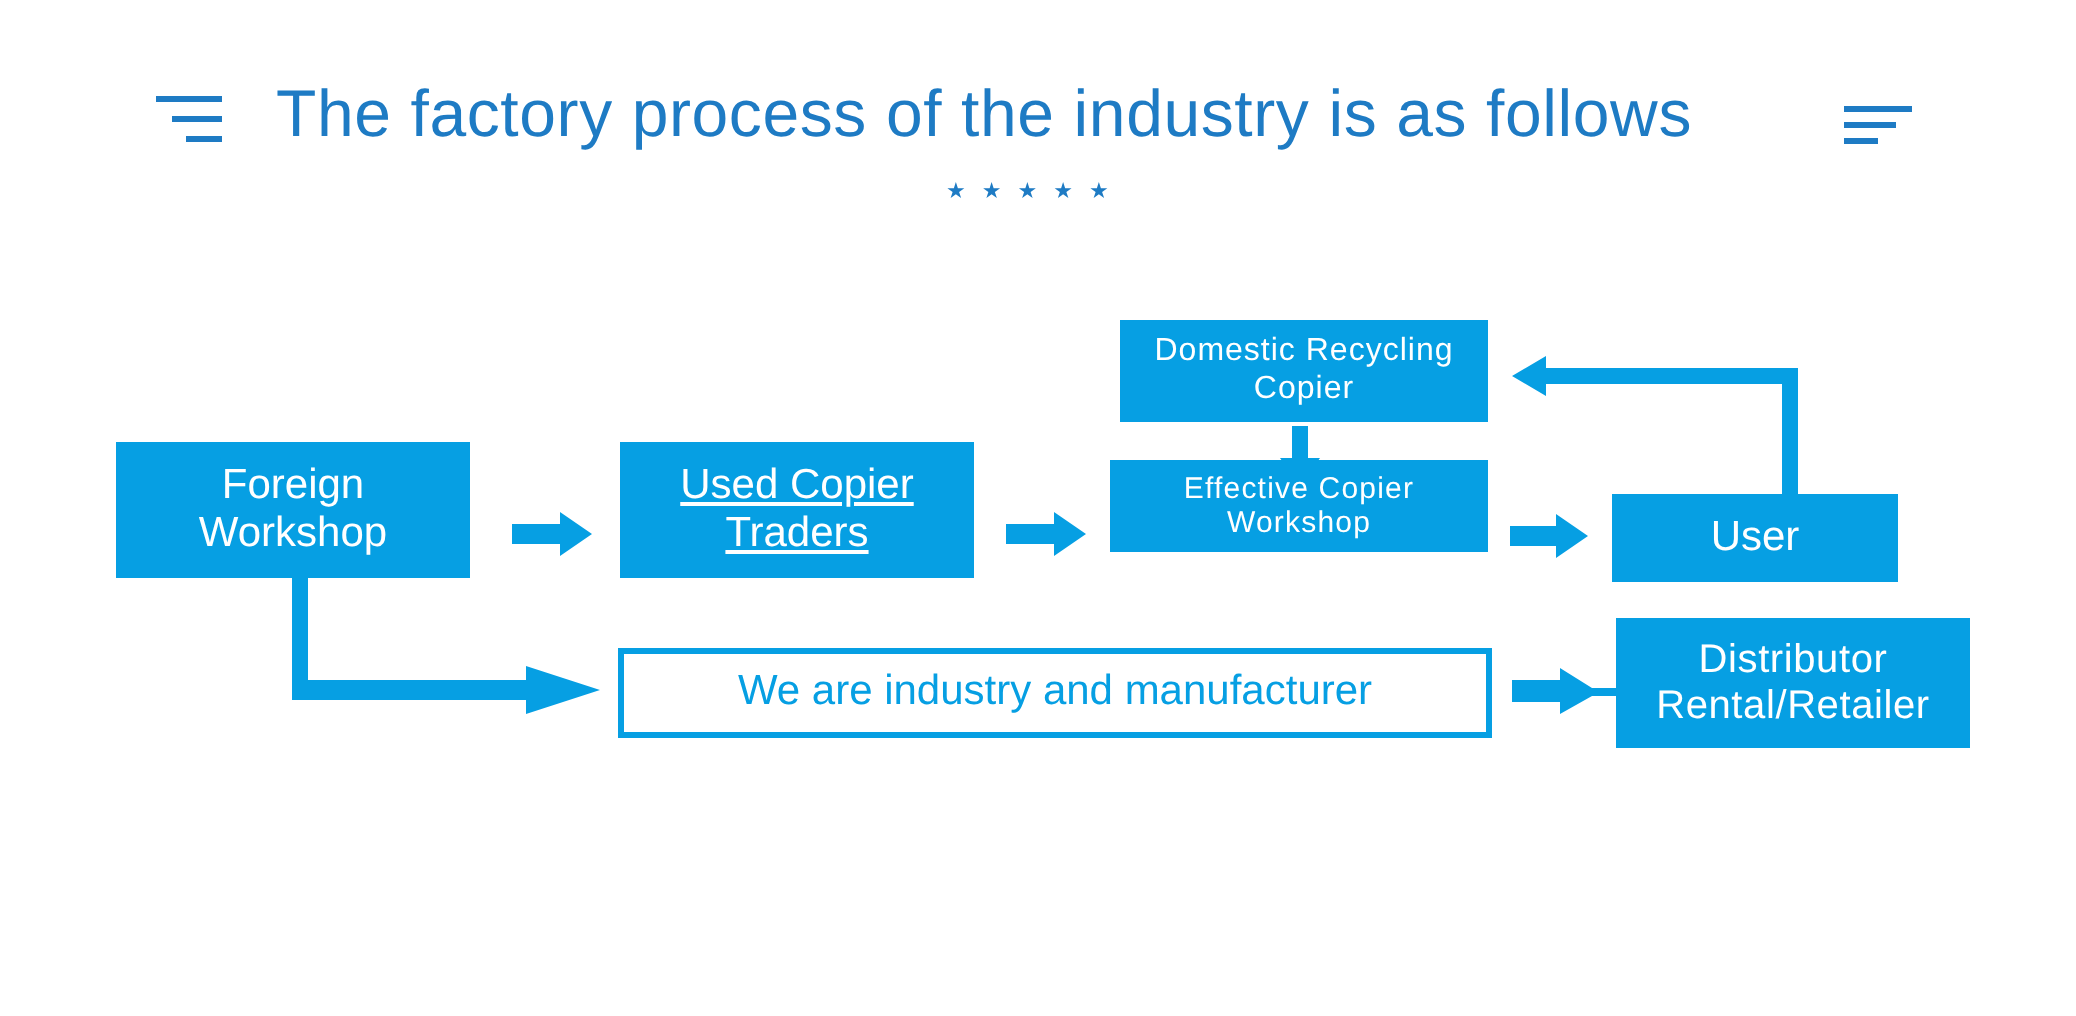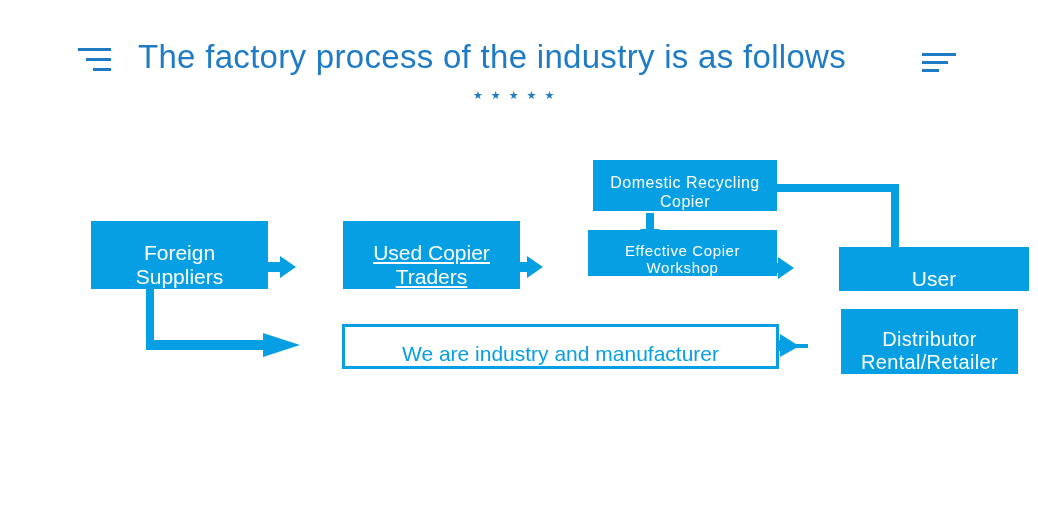--- a/index.html
+++ b/index.html
@@ -1,21 +1,21 @@
 <!DOCTYPE html>
 <html><head>
 <meta charset="utf-8">
 <style>
   html, body { margin:0; padding:0; background:#ffffff; }
   body { width:1038px; height:508px; position:relative; overflow:hidden; font-family:"Liberation Sans", sans-serif; }
   .title { position:absolute; left:138px; top:38px; font-size:33px; color:#1e7bc4; letter-spacing:0.3px; white-space:nowrap; }
   .deco { position:absolute; }
   .deco span { position:absolute; height:3px; background:#1e7bc4; }
   .stars { position:absolute; left:473px; top:89px; font-size:11px; color:#1e7bc4; letter-spacing:8px; white-space:nowrap; }
-  .box { position:absolute; background:#069fe3; color:#ffffff; display:flex; align-items:flex-end; justify-content:center; text-align:center; line-height:1.15;margin-left:33px; }
+  .box { position:absolute; background:#069fe3; color:#ffffff; display:flex; align-items:center; justify-content:center; text-align:center; line-height:1.15; }
   .box.outline { background:#ffffff; color:#069fe3; border:3px solid #069fe3; box-sizing:border-box; }
   .box span { display:block; }
   svg.flow { position:absolute; left:0; top:0; }
 </style>
 </head>
 <body>
 
 <div class="deco" style="left:78px; top:48px; width:34px; height:26px;">
   <span style="left:0; top:0; width:33px;"></span>
   <span style="left:8px; top:10px; width:25px;"></span>
@@ -42,32 +42,32 @@
 
     <polygon points="899,247 899,184 773,184 773,178 756,188 773,198 773,192 891,192 891,247"></polygon>
 
     <polygon points="146,289 154,289 154,340 263,340 263,333 300,345 263,357 263,350 146,350"></polygon>
 
     <polygon points="756,340 780,340 780,334 796,344 808,344 808,348 796,348 780,357 780,351 756,351"></polygon>
   </g>
 </svg>
 
 <div class="box" style="left:58px; top:221px; width:177px; height:68px; font-size:21px;">
-  <span style="width:110px;">Foreign Suppliers</span>
+  <span style="width:110px;">Foreign Workshop</span>
 </div>
 <div class="box" style="left:310px; top:221px; width:177px; height:68px; font-size:21px;">
   <span style="width:150px;text-decoration:underline;">Used Copier Traders</span>
 </div>
 <div class="box" style="left:560px; top:160px; width:184px; height:51px; font-size:16px; letter-spacing:0.5px;">
   <span style="width:180px;">Domestic Recycling Copier</span>
 </div>
 <div class="box" style="left:555px; top:230px; width:189px; height:46px; font-size:15px; letter-spacing:0.6px;">
   <span style="width:150px;">Effective Copier Workshop</span>
 </div>
-<div class="box" style="left:806px; top:247px; width:190px; height:44px; font-size:21px;">
+<div class="box" style="left:806px; top:247px; width:143px; height:44px; font-size:21px;">
   <span>User</span>
 </div>
 <div class="box outline" style="left:309px; top:324px; width:437px; height:45px; font-size:21px;">
   <span>We are industry and manufacturer</span>
 </div>
 <div class="box" style="left:808px; top:309px; width:177px; height:65px; font-size:20px; letter-spacing:0.3px;">
   <span style="width:170px;">Distributor Rental/Retailer</span>
 </div>
 
 </body></html>

